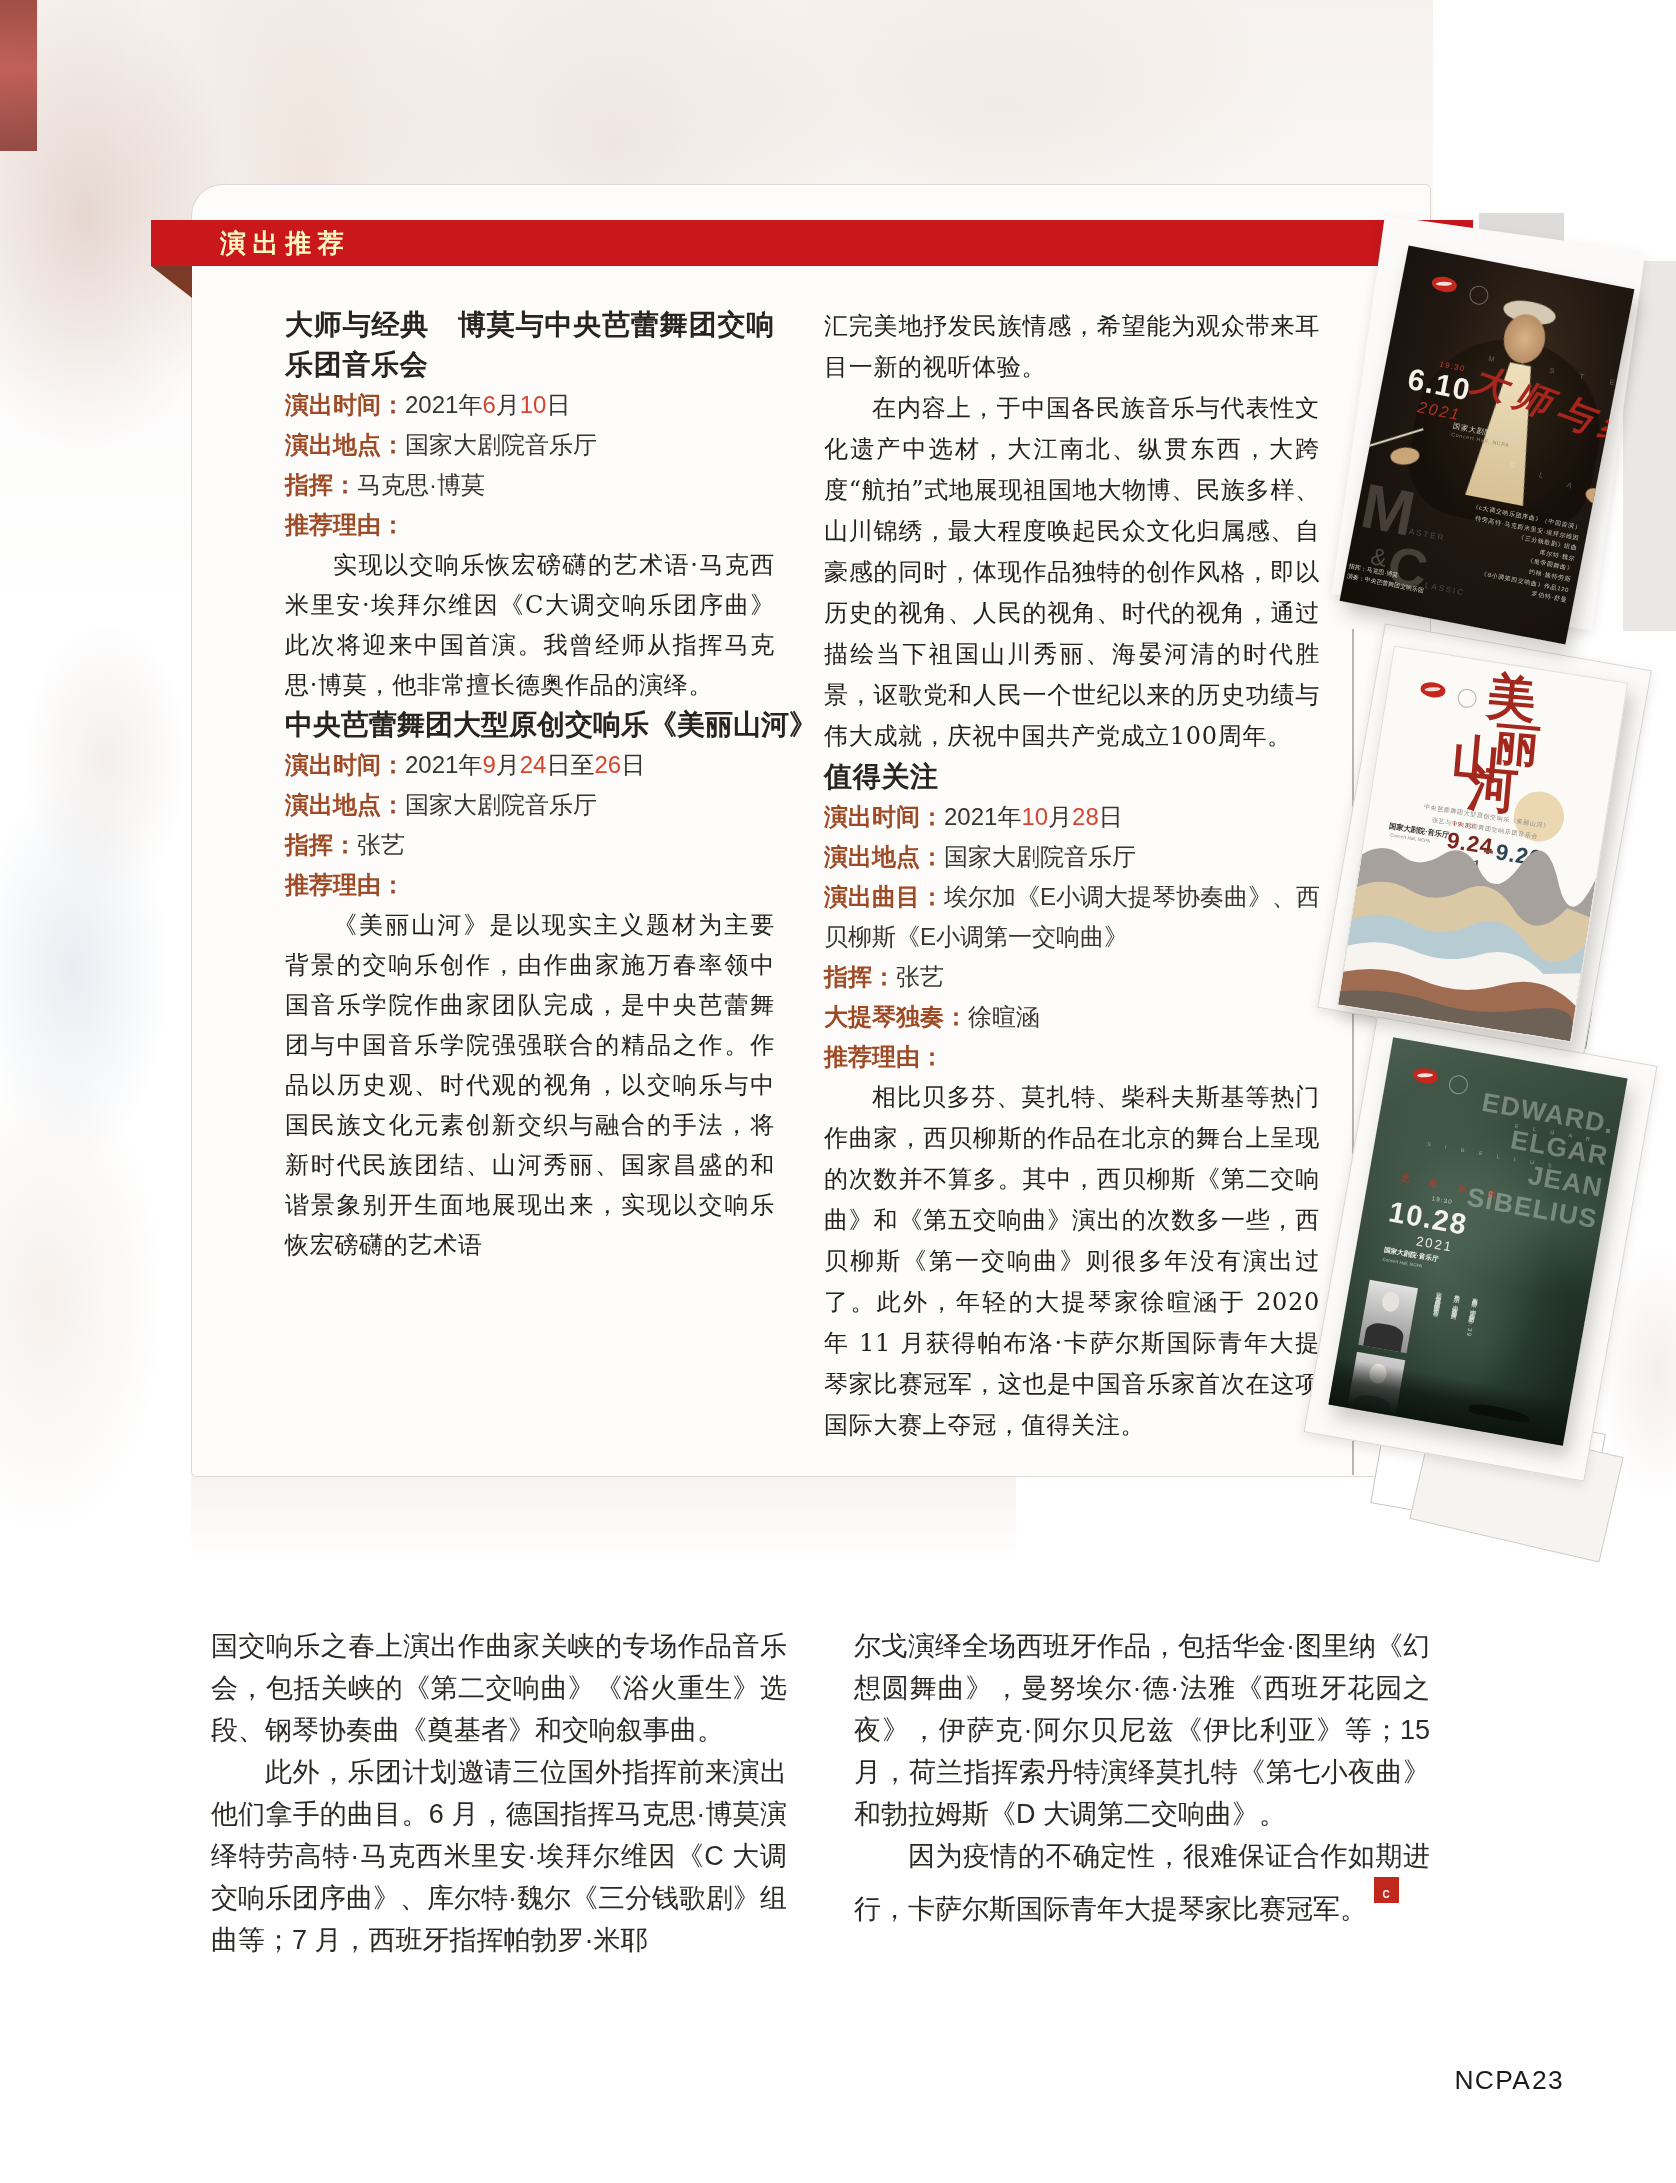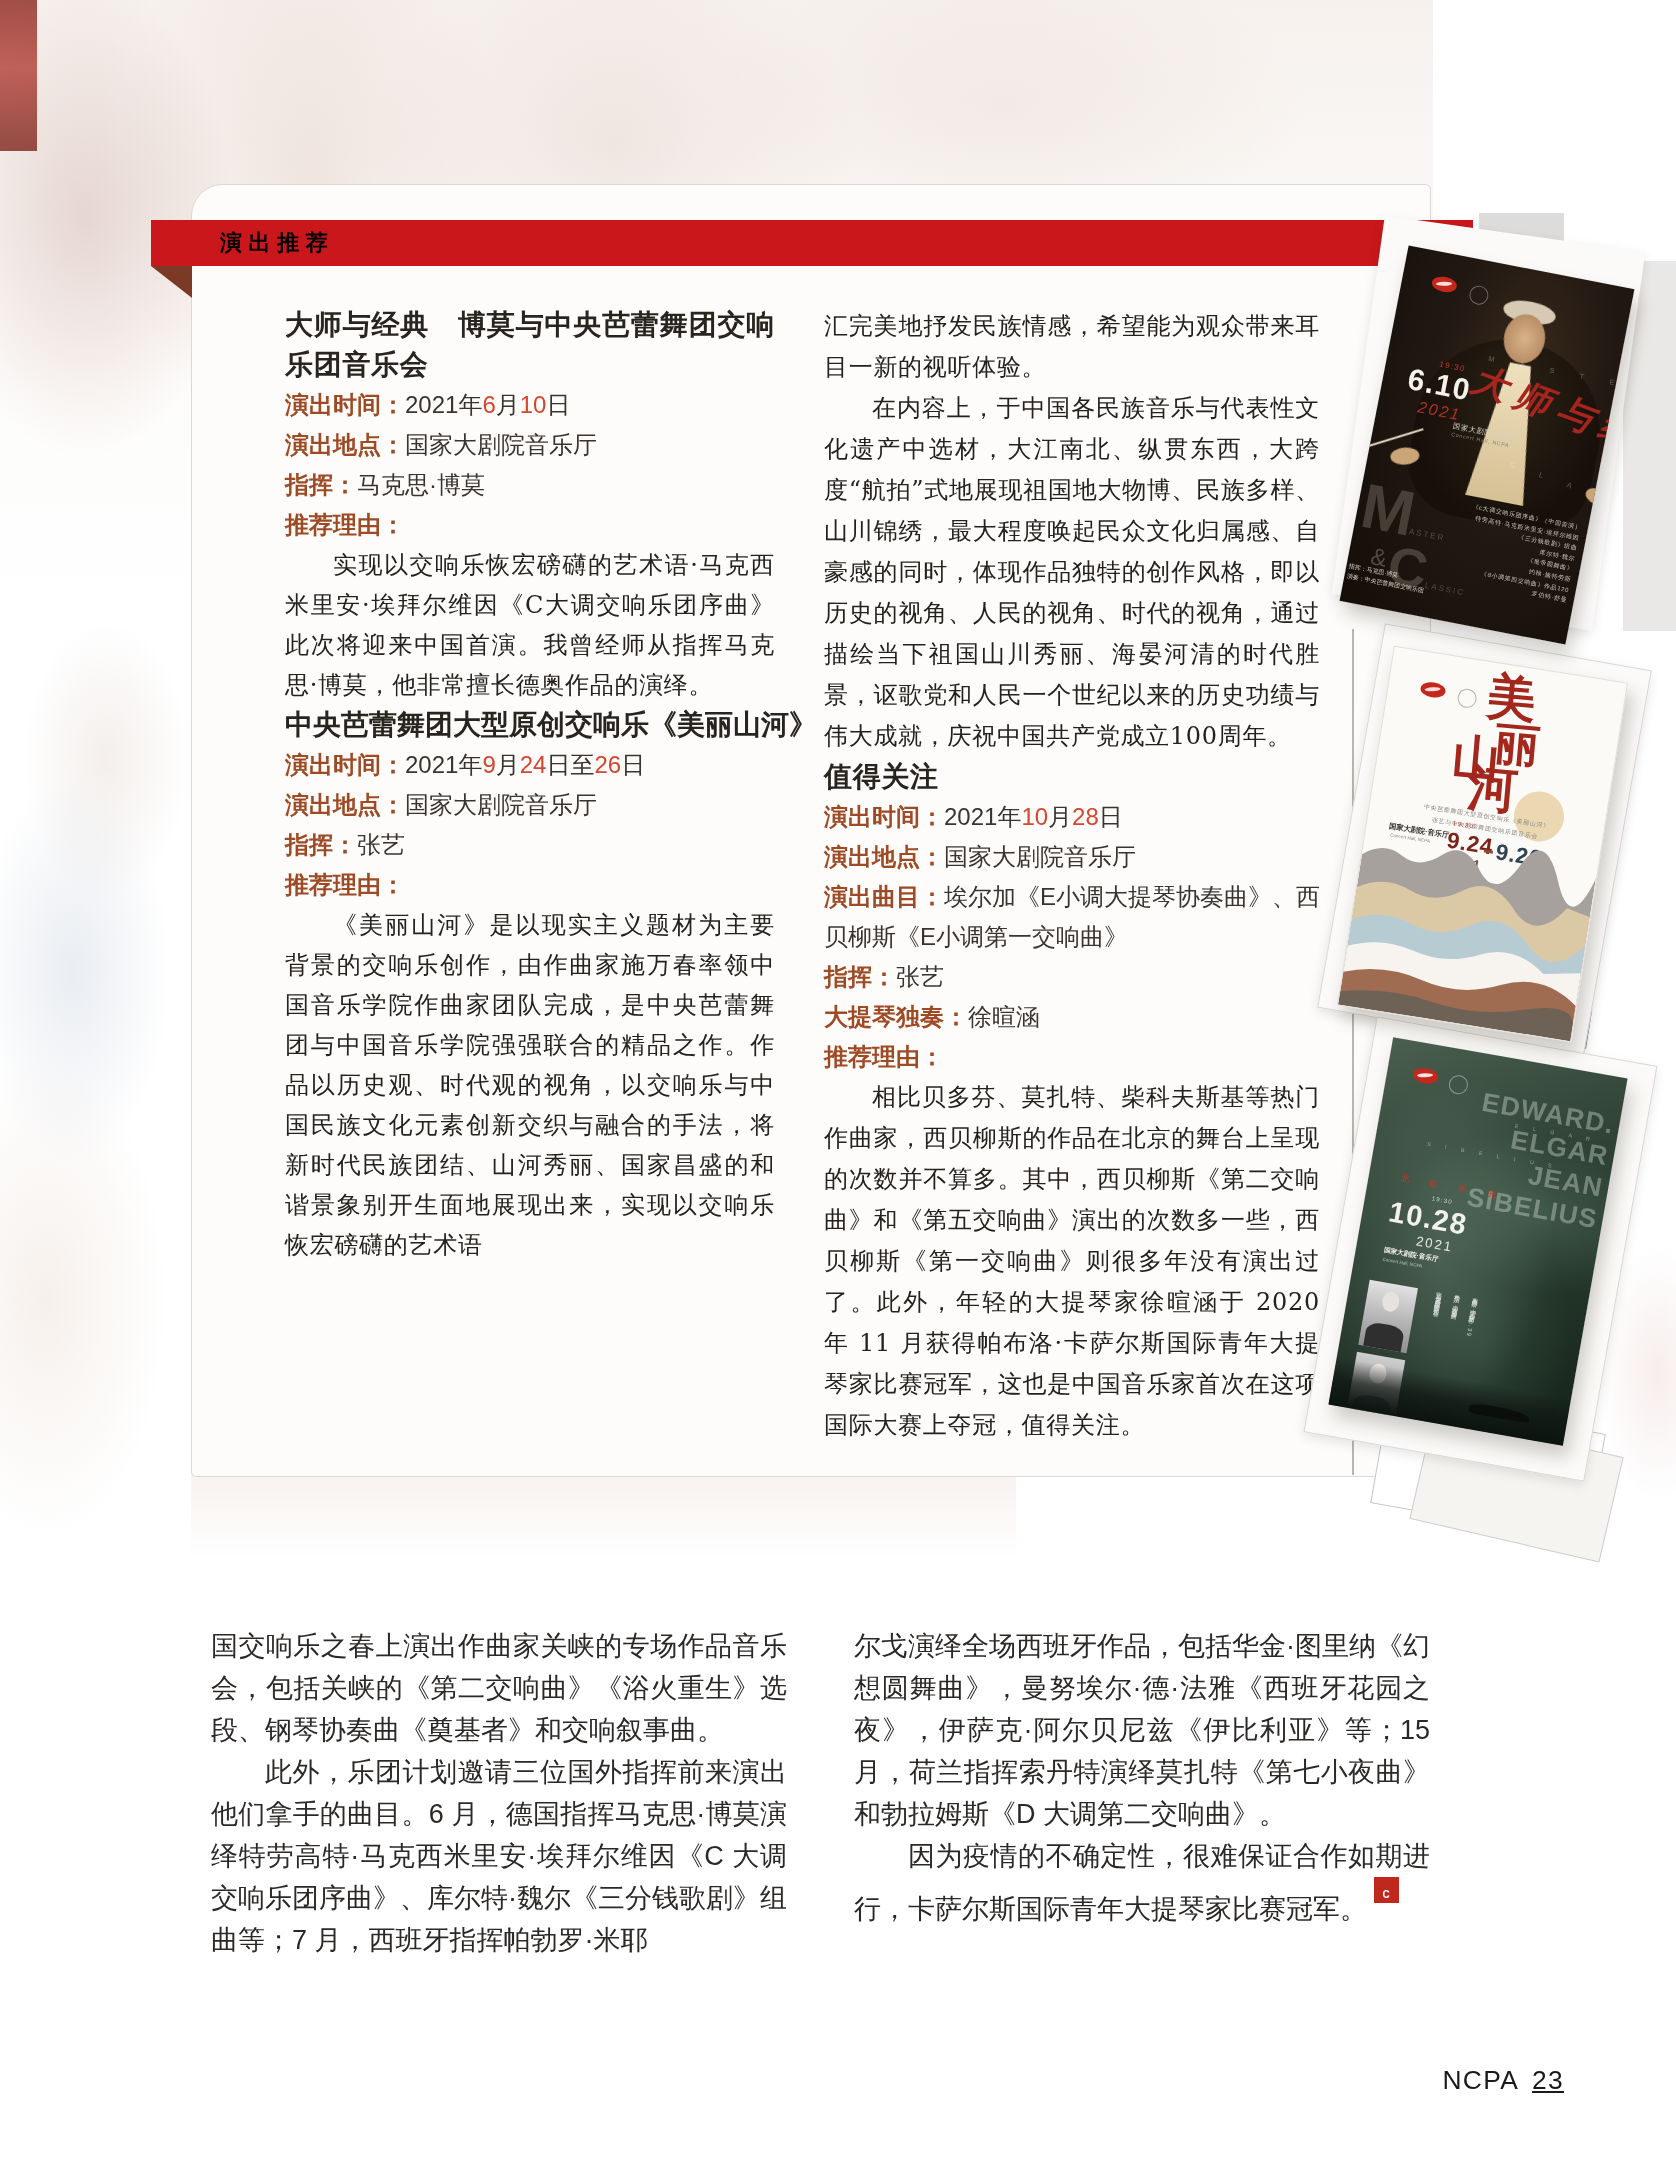--- a/index.html
+++ b/index.html
@@ -40,22 +40,22 @@
     border:1.3px solid #c8c5c1;transform:rotate(10deg);z-index:2;}
   .sheet-b2{position:absolute;left:1419px;top:1434px;width:193px;height:106px;background:#f6f4f1;
     border:1.3px solid #d0cdc9;transform:rotate(13deg);z-index:2;}
 
   
   .card{position:absolute;left:191px;top:184px;width:1238px;height:1291px;background:#fdfcfa;
     border:1.3px solid #dcd8d4;border-radius:32px 5.3px 5.3px 5.3px;z-index:1;}
 
   
   .banner{position:absolute;left:151px;top:220px;width:1322px;height:46px;background:#c9171c;z-index:2;}
-  .banner-title{position:absolute;left:69px;top:0;line-height:46px;font-size:22px;font-weight:700;
-    color:#000000;letter-spacing:6.6px;}
+  .banner-title{position:absolute;left:69px;top:0;line-height:46px;font-size:26px;font-weight:700;
+    color:#fef9c3;letter-spacing:6.6px;}
   .banner-fold{position:absolute;left:151px;top:266px;width:41px;height:32px;background:#7a3a26;
     clip-path:polygon(0 0,100% 0,100% 100%);z-index:2;}
 
   
   .col{position:absolute;z-index:2;margin-left:21px;}
   .col-left{left:264px;top:305px;width:490px;}
   .col-right{left:803px;top:306px;width:496px;}
   .col p{margin:0;}
   .a-title{font-size:28px;line-height:40px;font-weight:700;color:#28241f;letter-spacing:0.7px;
     text-align:justify;word-break:break-all;}
@@ -77,21 +77,21 @@
   .bottom-right{left:854px;top:1625px;width:576px;}
   .bottom-col p{margin:0;font-size:27px;line-height:42px;color:#2b2826;
     text-align:justify;word-break:break-all;}
   .ncpa-logo{display:inline-block;vertical-align:-4px;margin-left:6.6px;width:25px;height:26.4px;
     background:#c0281e;color:#ffffff;font-size:10px;font-weight:700;line-height:12px;
     text-align:center;letter-spacing:0;}
   .ncpa-logo span{display:block;}
 
   .page-number{position:absolute;left:1419px;top:2065px;width:145px;text-align:right;
     font-size:26.4px;color:#1c1a19;letter-spacing:1.3px;z-index:1;}
-  .page-number .num{margin-left:13px;text-decoration:underline;}
+  .page-number .num{margin-left:1px;}
 
   
   .poster{position:absolute;z-index:4;box-shadow:6.6px 10.6px 18.5px rgba(40,30,20,0.22);overflow:hidden;}
   .poster *{position:absolute;}
   .oval-logo{width:25px;height:14.5px;background:#c4281c;border-radius:50%;}
   .oval-logo:after{content:"";position:absolute;left:4px;top:5.3px;width:16px;height:4px;
     background:rgba(255,255,255,0.85);border-radius:50%;transform:rotate(-12deg);}
   .emblem{width:17px;height:17px;border-radius:50%;}
 
   

